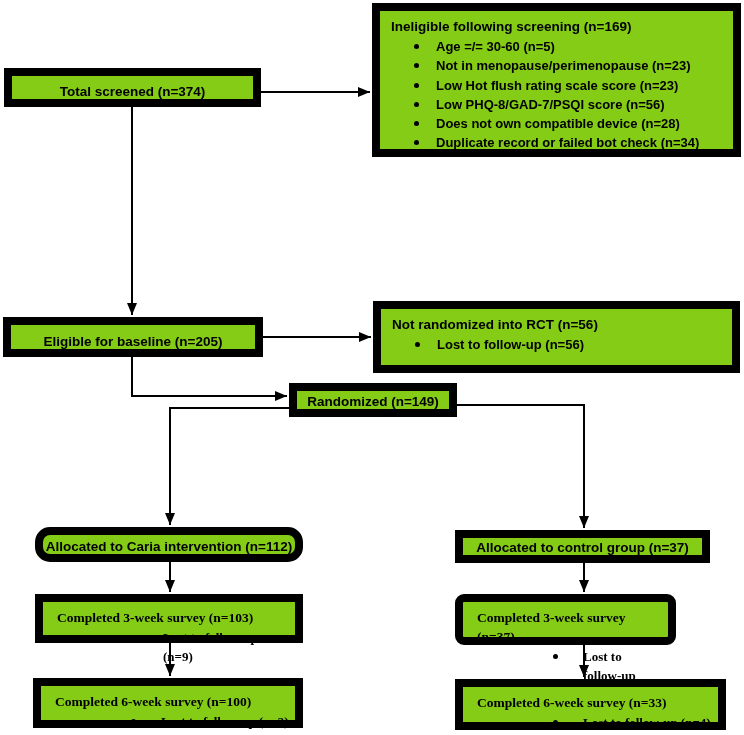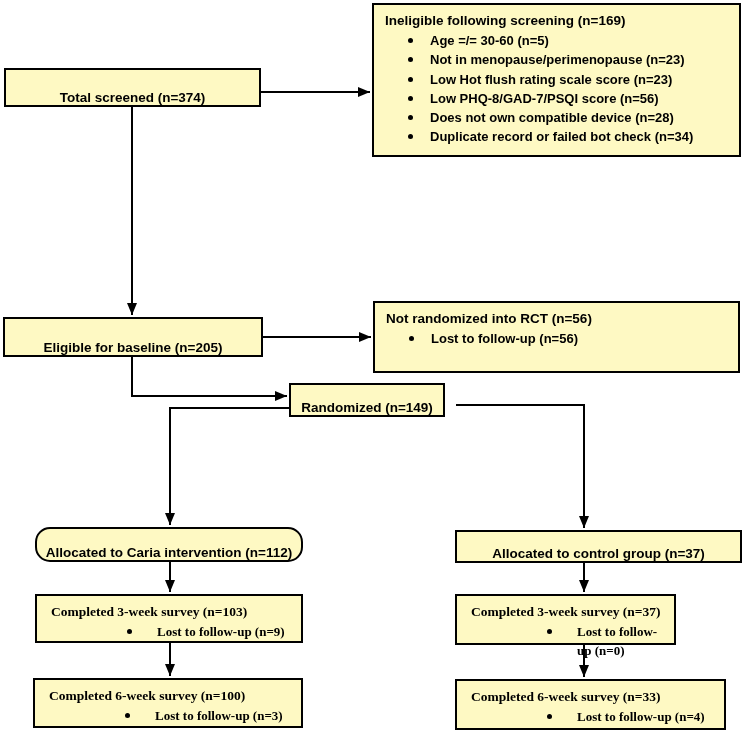--- a/index.html
+++ b/index.html
@@ -12,22 +12,22 @@
     width: 744px;
     height: 735px;
     background: #ffffff;
     font-family: "Liberation Sans", "DejaVu Sans", sans-serif;
     color: #000000;
     overflow: hidden;
   }
   .box {
     position: absolute;
     box-sizing: border-box;
-    border: 2px solid #000000;
-    background: #fef9c3;
+    border: 8px solid #000000;
+    background: #84cc16;
     font-weight: 700;
   }
   .box.center {
     display: flex;
     align-items: flex-end;
     justify-content: center;
     text-align: center;
     font-size: 13.5px;
   }
   .box.listbox {
@@ -135,21 +135,21 @@
   <div class="box listbox" style="left:373px; top:301px; width:367px; height:72px;">
     <span class="box-title">Not randomized into RCT (n=56)</span>
     <div class="bullets">
       <div class="bullet-row">
         <span class="dot"></span>
         <span>Lost to follow-up (n=56)</span>
       </div>
     </div>
   </div>
 
-  <div class="box center" style="left:289px; top:383px; width:156px; height:34px;">
+  <div class="box center" style="left:289px; top:383px; width:168px; height:34px;">
     <span>Randomized (n=149)</span>
   </div>
 
   <div class="box center" style="left:35px; top:527px; width:268px; height:35px;border-radius:15px;">
     <span>Allocated to Caria intervention (n=112)</span>
   </div>
 
   <div class="box listbox narrow" style="left:35px; top:594px; width:268px; height:49px;">
     <span class="box-title">Completed 3-week survey (n=103)</span>
     <div class="bullets">
@@ -163,25 +163,25 @@
   <div class="box listbox narrow" style="left:33px; top:678px; width:270px; height:50px;">
     <span class="box-title">Completed 6-week survey (n=100)</span>
     <div class="bullets">
       <div class="bullet-row">
         <span class="dot"></span>
         <span>Lost to follow-up (n=3)</span>
       </div>
     </div>
   </div>
 
-  <div class="box center" style="left:455px; top:530px; width:287px; height:33px;">
+  <div class="box center" style="left:455px; top:530px; width:255px; height:33px;">
     <span>Allocated to control group (n=37)</span>
   </div>
 
-  <div class="box listbox narrow" style="left:455px; top:594px; width:221px; height:51px;">
+  <div class="box listbox narrow" style="left:455px; top:594px; width:221px; height:51px;border-radius:9px;">
     <span class="box-title">Completed 3-week survey (n=37)</span>
     <div class="bullets">
       <div class="bullet-row">
         <span class="dot"></span>
         <span>Lost to follow-up (n=0)</span>
       </div>
     </div>
   </div>
 
   <div class="box listbox narrow" style="left:455px; top:679px; width:271px; height:51px;">

